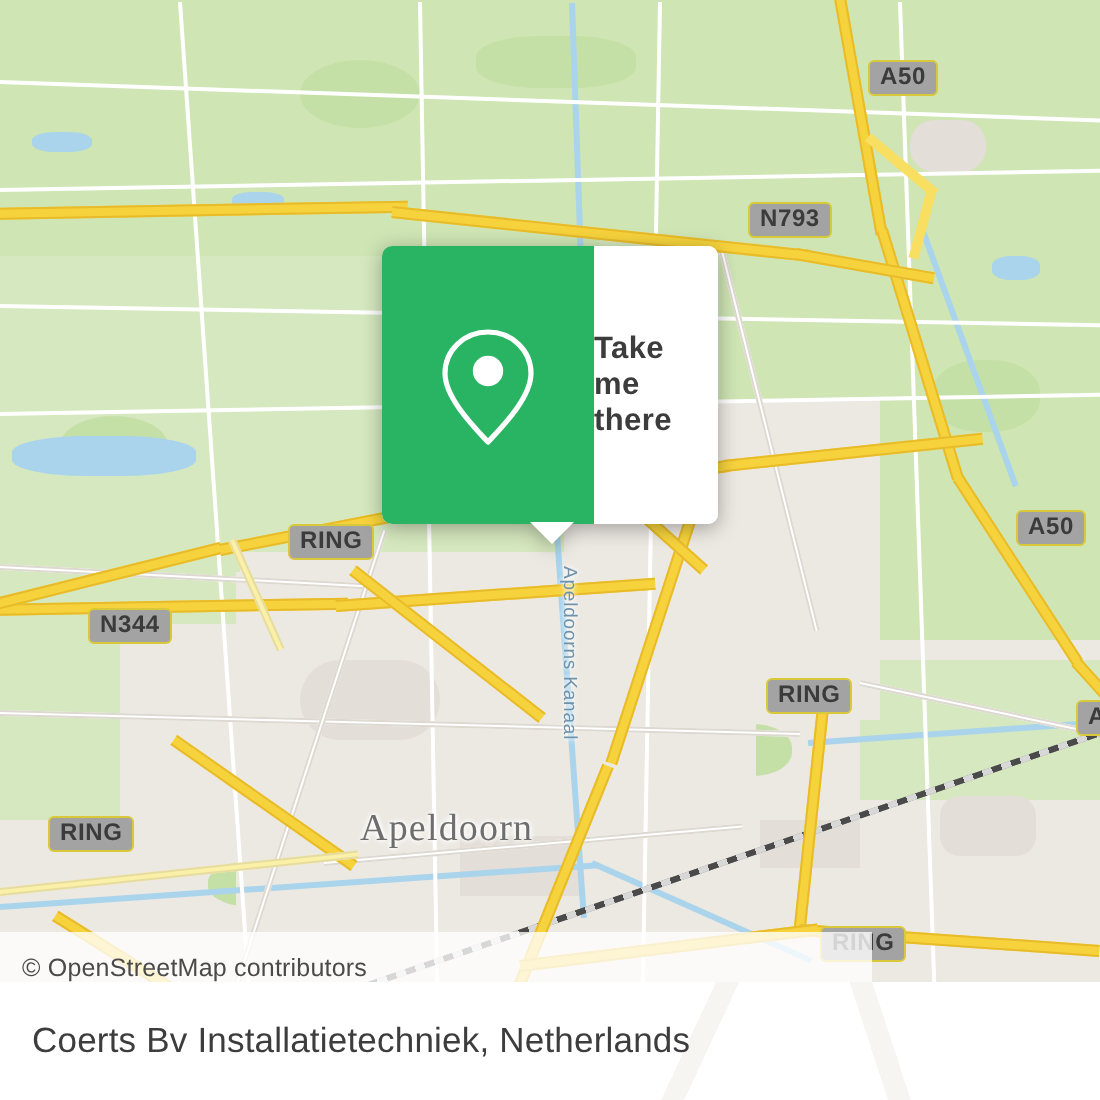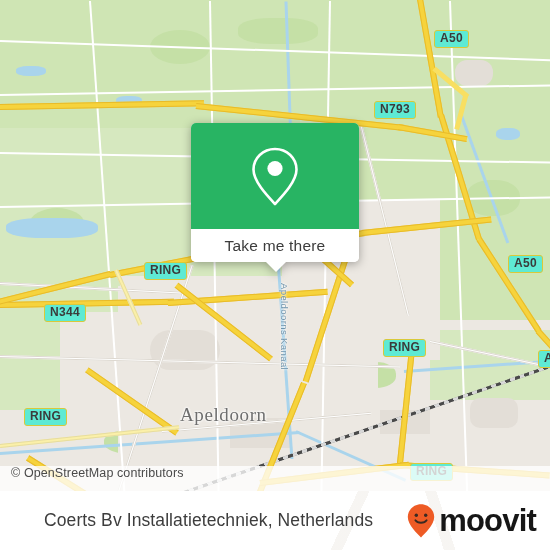--- a/index.html
+++ b/index.html
@@ -38,21 +38,21 @@
   .minor{ background: #ffffff; height: 2px; }
   .wline{ background: #a9d4ec; height: 3px; }
   .rail {
     background: #8a8a8a; height: 3px;
     background-image: repeating-linear-gradient(90deg,#4a4a4a 0 5px,#d8d8d8 5px 10px);
   }
 
   
   .shield {
     position: absolute;
-    background: #5eead4;
+    background: #a3a3a3;
     border: 1.6px solid #d9c93a;
     border-radius: 3px;
     color: #3b3b3b;
     font-size: 12px;
     font-weight: bold;
     font-family: "Liberation Sans", sans-serif;
     padding: 1px 5px 2px 5px;
     line-height: 13px;
     white-space: nowrap;
     letter-spacing: .3px;
@@ -82,21 +82,21 @@
     position: absolute;
     left: 191px; top: 123px;
     width: 168px; height: 139px;
     filter: drop-shadow(0 2px 5px rgba(0,0,0,.32));
   }
   .callout-body {
     width: 168px; height: 139px;
     border-radius: 5px;
     overflow: hidden;
     background: #ffffff;
-    display: flex; flex-direction: column;
+    display: flex;  font-weight: bold;
   }
   .callout-top {
     flex: 0 0 106px;
     display: flex; align-items: center; justify-content: center;
   }
   .callout-bottom {
     flex: 1 1 auto;
     background: #ffffff;
     display: flex; align-items: center; justify-content: center;
   }
@@ -110,23 +110,23 @@
     left: 74px; bottom: -10px;
     width: 0; height: 0;
     border-left: 11px solid transparent;
     border-right: 11px solid transparent;
     border-top: 11px solid #ffffff;
   }
 
   
   .attrib {
     position: absolute; left: 0; top: 466px;
-    width: 550px; height: 25px;
+    width: 436px; height: 25px;
     background: rgba(255,255,255,.78);
-    display: flex; align-items: flex-start;
+    display: flex; align-items: flex-end;
   }
   .attrib span {
     font-size: 12.5px; color: #4a4a4a;
     padding-left: 11px; letter-spacing: .1px;
   }
 
   
   .footer {
     position: absolute; left: 0; top: 491px;
     width: 550px; height: 59px;
@@ -141,21 +141,20 @@
     background:
       linear-gradient(115deg, transparent 0 62%, rgba(246,244,241,.9) 62% 64%, transparent 64%),
       linear-gradient(72deg, transparent 0 78%, rgba(246,244,241,.9) 78% 80%, transparent 80%),
       #fff;
     z-index: 0;
   }
   .footer-title {
     position: relative; z-index: 1;
     font-size: 17.5px; color: #3d3d3d; letter-spacing: .1px;
     white-space: nowrap;
-    margin-left: 28px;
   }
   .brand {
     position: relative; z-index: 1;
     display: flex; align-items: center; gap: 3px;
   }
   .brand-word {
     font-size: 31px; font-weight: bold; color: #161616;
     letter-spacing: -.8px; line-height: 31px;
   }
 </style>
@@ -285,24 +284,15 @@
       <div class="callout-tail"></div>
     </div>
 
     <div class="attrib">
       <span>© OpenStreetMap contributors</span>
     </div>
   </div>
 
   <div class="footer">
     <div class="footer-title">Coerts Bv Installatietechniek, Netherlands</div>
-    <div class="brand">
-      <svg width="30" height="36" viewBox="0 0 30 36">
-        <path d="M15 1.2 C7.6 1.2 1.8 7 1.8 14.1 C1.8 22.2 11.4 30.6 15 34.6 C18.6 30.6 28.2 22.2 28.2 14.1 C28.2 7 22.4 1.2 15 1.2 Z" fill="#ee5b25"></path>
-        <circle cx="10.3" cy="12.2" r="1.7" fill="#3a2a22"></circle>
-        <circle cx="19.7" cy="12.2" r="1.7" fill="#3a2a22"></circle>
-        <path d="M9.4 17.2 C11.6 20.6 18.4 20.6 20.6 17.2" fill="none" stroke="#3a2a22" stroke-width="1.9" stroke-linecap="round"></path>
-      </svg>
-      <span class="brand-word">moovit</span>
-    </div>
   </div>
 
 </div>
 
 </body></html>

